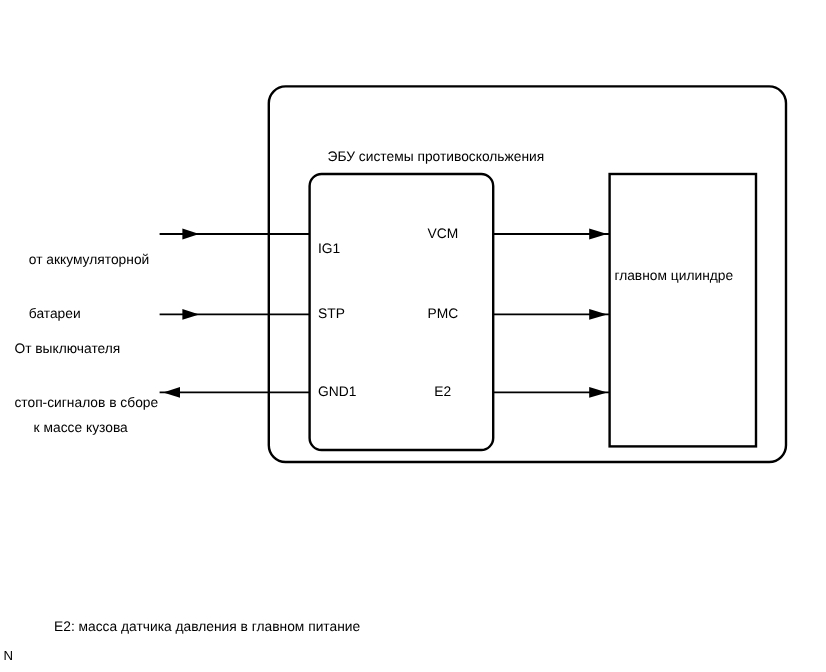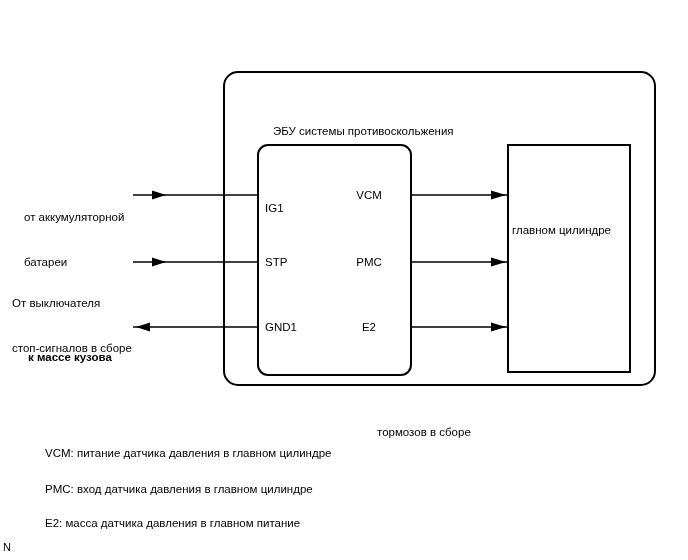--- a/index.html
+++ b/index.html
@@ -79,22 +79,22 @@
     font-size: 11px;
     white-space: pre;
   }
   .src-label {
     position: absolute;
     font-size: 11.5px;
     line-height: 15px;
     white-space: pre;
   }
   .src-0 { left: 24px; top: 180px; }
-  .src-1 { left: 12px; top: 266px; }
-  .src-2 { left: 28px; top: 320px; font-weight: bold; }
+  .src-1 { left: 12px; top: 254px; }
+  .src-2 { left: 28px; top: 320px; }
 </style>
 </head>
 <body>
 
 <div id="canvas">
 
   <svg class="layer" width="688" height="560" viewBox="0 0 688 560">
     <defs>
       <marker id="arrow-right" markerWidth="11" markerHeight="9" refX="10" refY="4.5" orient="auto" markerUnits="userSpaceOnUse">
         <path d="M0,0 L11,4.5 L0,9 z" fill="#000000"></path>
@@ -151,22 +151,19 @@
 
   <div class="pin pin-right" style="left:334px; top:188px; width:70px;">VCM</div>
   <div class="pin pin-right" style="left:334px; top:255px; width:70px;">PMC</div>
   <div class="pin pin-right" style="left:334px; top:320px; width:70px;">E2</div>
 
   <div class="sensor-label">
     <div>главном цилиндре</div>
   </div>
 
   <div class="caption">
-    <div>тормозов в сборе</div>
   </div>
 
-  <div class="legend-line legend-0">VCM: питание датчика давления в главном цилиндре</div>
-  <div class="legend-line legend-1">PMC: вход датчика давления в главном цилиндре</div>
   <div class="legend-line legend-2">E2: масса датчика давления в главном питание</div>
 
   <div class="corner-mark">N</div>
 
 </div>
 
 </body></html>

